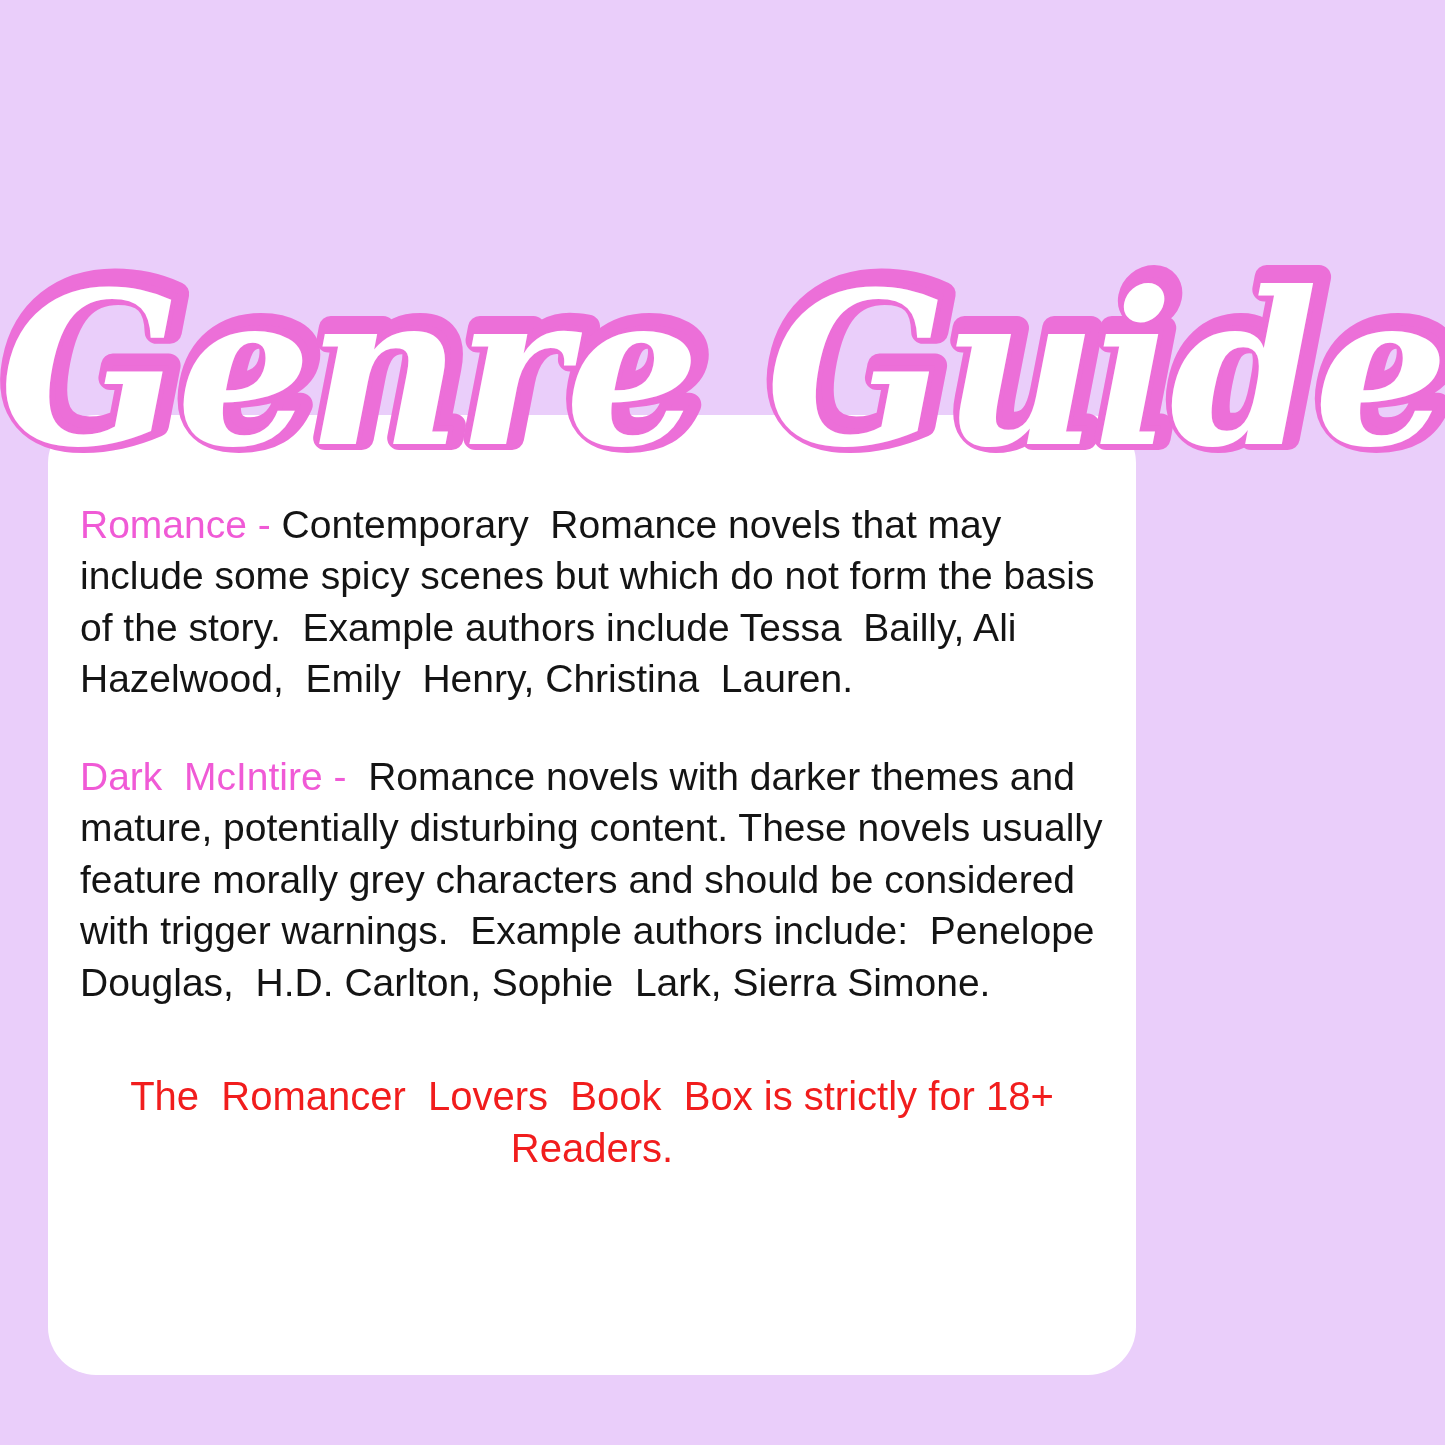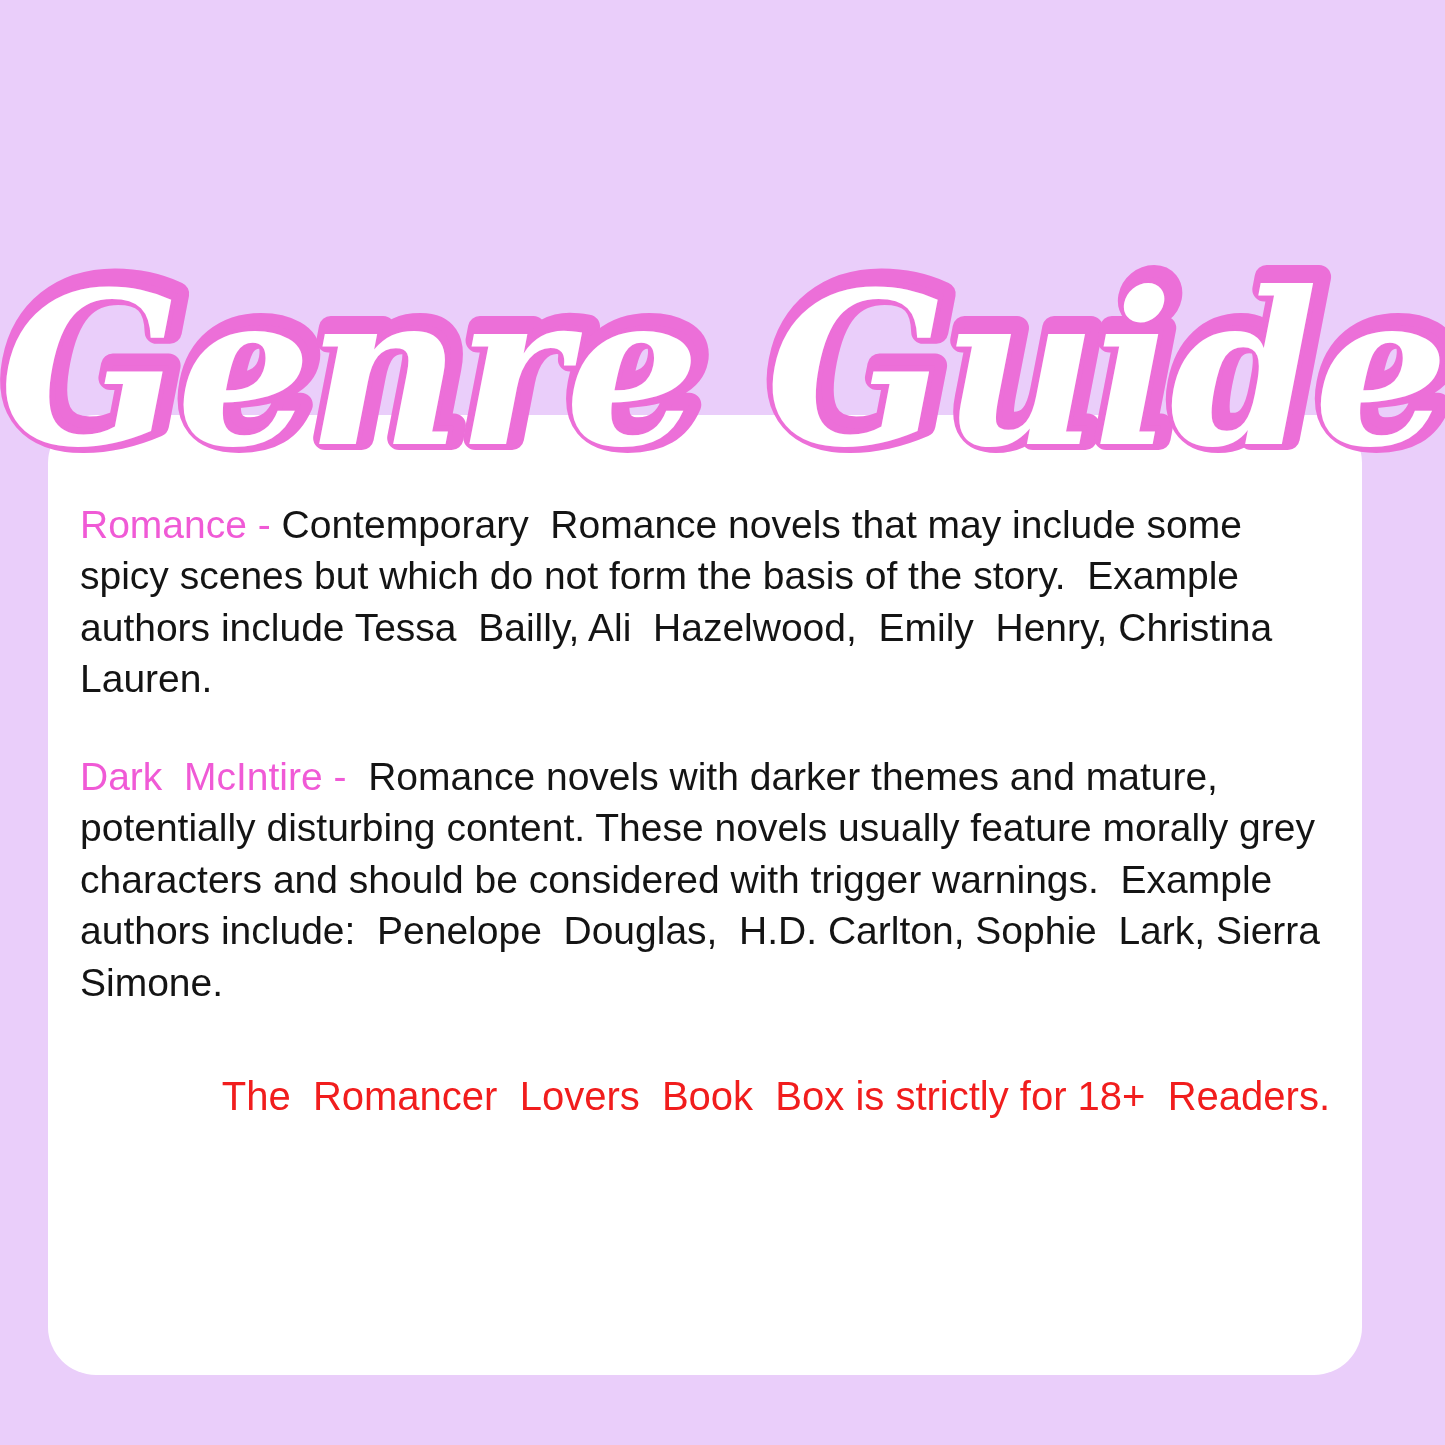--- a/index.html
+++ b/index.html
@@ -48,21 +48,21 @@
     stroke: var(--title_outline, #EC6FD8);
     stroke-width: 3px;
     stroke-linejoin: round;
     paint-order: stroke;
   }
   
   .card {
     position: absolute;
     left: 48px;
     top: 415px;
-    width: 1314px;
+    width: 1088px;
     height: 960px;
     background: var(--card_bg, #FFFFFF);
     border-radius: 48px;
     box-sizing: border-box;
     padding: 84px 32px 40px 32px;
     z-index: 1;
   }
   .section {
     margin: 0 0 46px 0;
     font-size: 39px;
@@ -74,21 +74,21 @@
     white-space: pre-wrap;
   }
   .genre-desc {
     color: var(--body_text, #141414);
     white-space: pre-wrap;
   }
   .notice {
     margin: 62px 0 0 0;
     font-size: 40px;
     line-height: 1.3;
-    text-align: right;
+    text-align: center;
     color: var(--footer_red, #F11D1D);
     white-space: pre-wrap;
   }
 </style>
 </head>
 <body>
 
 <div class="canvas">
 
   <svg class="title-svg" viewBox="0 0 1445 380" xmlns="http://www.w3.org/2000/svg" aria-hidden="false">

